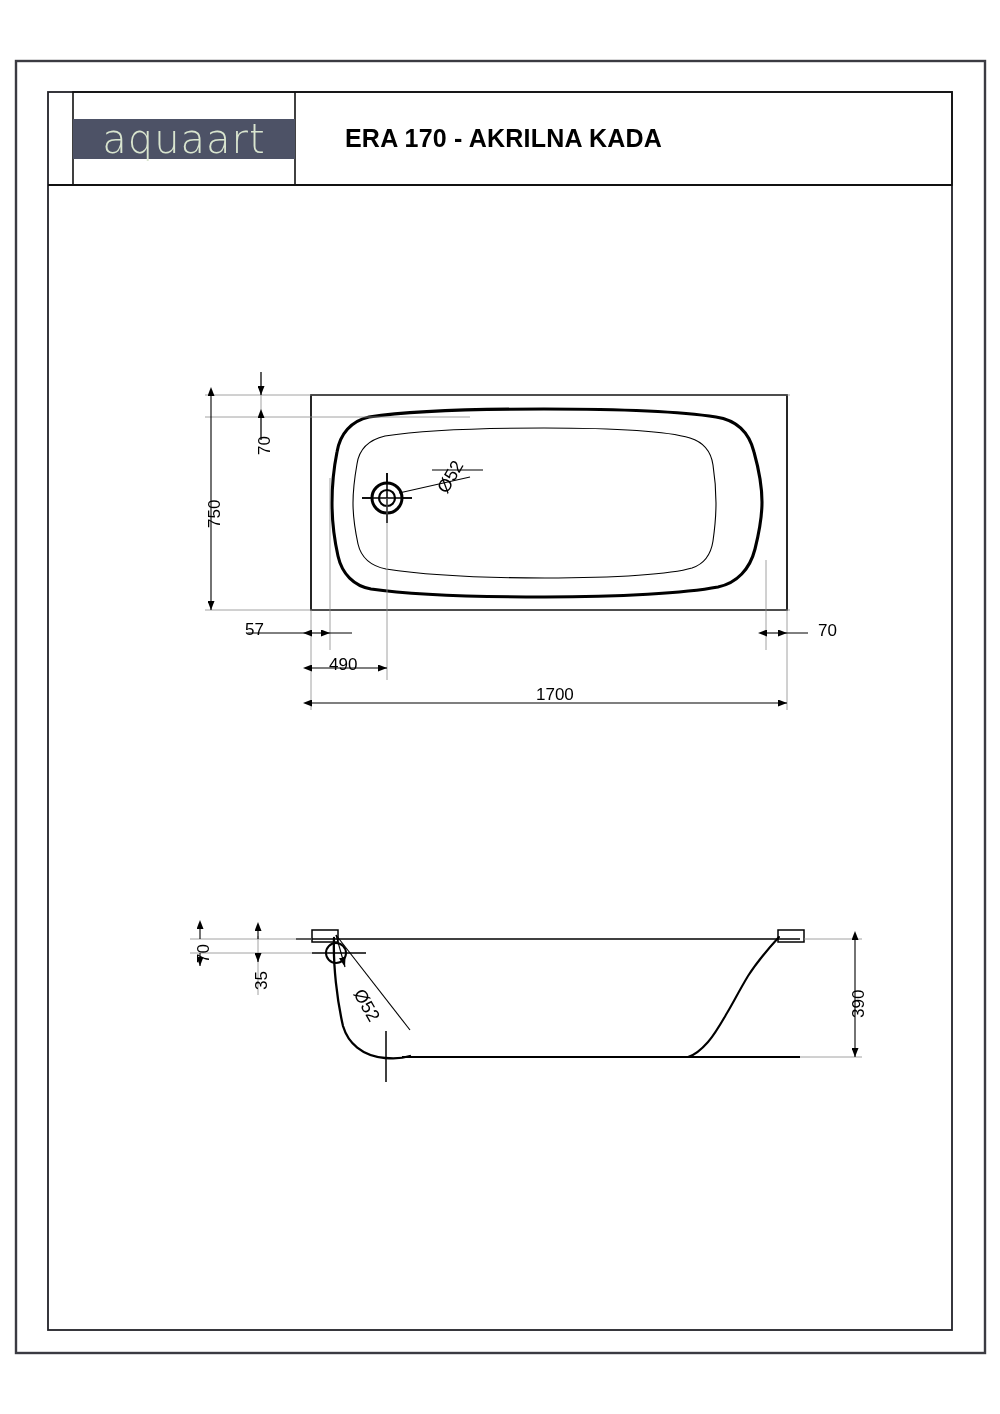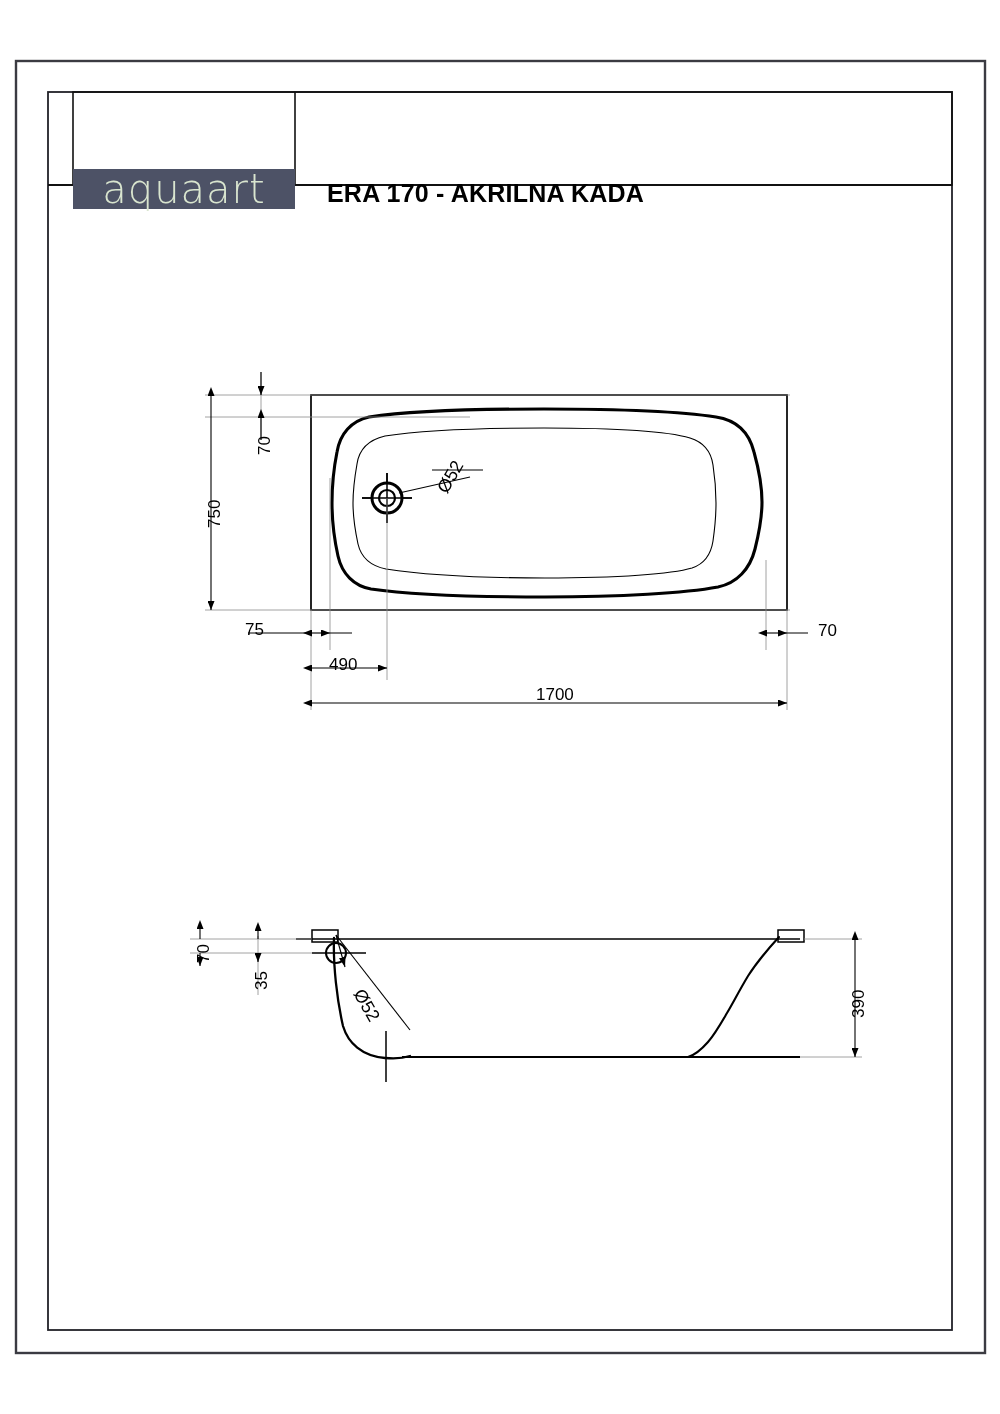--- a/index.html
+++ b/index.html
@@ -29,23 +29,22 @@
   }
   
   #title-block {
     position: absolute;
     left: 73px;
     top: 92px;
     width: 797px;
     height: 93px;
     box-sizing: border-box;
     display: flex;
-    align-items: flex-end;
+    align-items: center;
     pointer-events: auto;
-    margin-top: 24px;
   }
   #logo-cell {
     width: 222px;
     background: #4d5266;
     display: flex;
     align-items: center;
     justify-content: center;
     box-sizing: border-box;
   }
   #logo-wordmark {
@@ -55,21 +54,21 @@
     font-weight: 300;
     letter-spacing: 1.0px;
     line-height: 1;
     user-select: none;
   }
   #title-cell {
     flex: 1;
     display: flex;
     flex-direction: column;
     justify-content: center;
-    padding-left: 32px;
+    padding-left: 50px;
     box-sizing: border-box;
   }
   .title-line {
     color: #000000;
     font-family: "Liberation Sans", sans-serif;
     font-size: 25px;
     font-weight: bold;
     line-height: 1.25;
     letter-spacing: 0.2px;
     white-space: nowrap;
@@ -282,21 +281,21 @@
     </div>
     <div id="title-cell">
       <div class="title-line">ERA 170 - AKRILNA KADA</div>
     </div>
   </div>
 
   <div class="dim-label rot90" style="left:206px; top:528px;">750</div>
 
   <div class="dim-label rot90" style="left:256px; top:455px;">70</div>
 
-  <div class="dim-label" style="left:245px; top:621px;">75</div>
+  <div class="dim-label" style="left:245px; top:621px;">57</div>
 
   <div class="dim-label" style="left:329px; top:656px;">490</div>
 
   <div class="dim-label" style="left:818px; top:622px;">70</div>
 
   <div class="dim-label" style="left:536px; top:686px;">1700</div>
 
   <div class="dim-label rot60" style="left:434px; top:487px; font-size:18px;">Ø52</div>
 
   <div class="dim-label rot90" style="left:195px; top:963px;">70</div>

